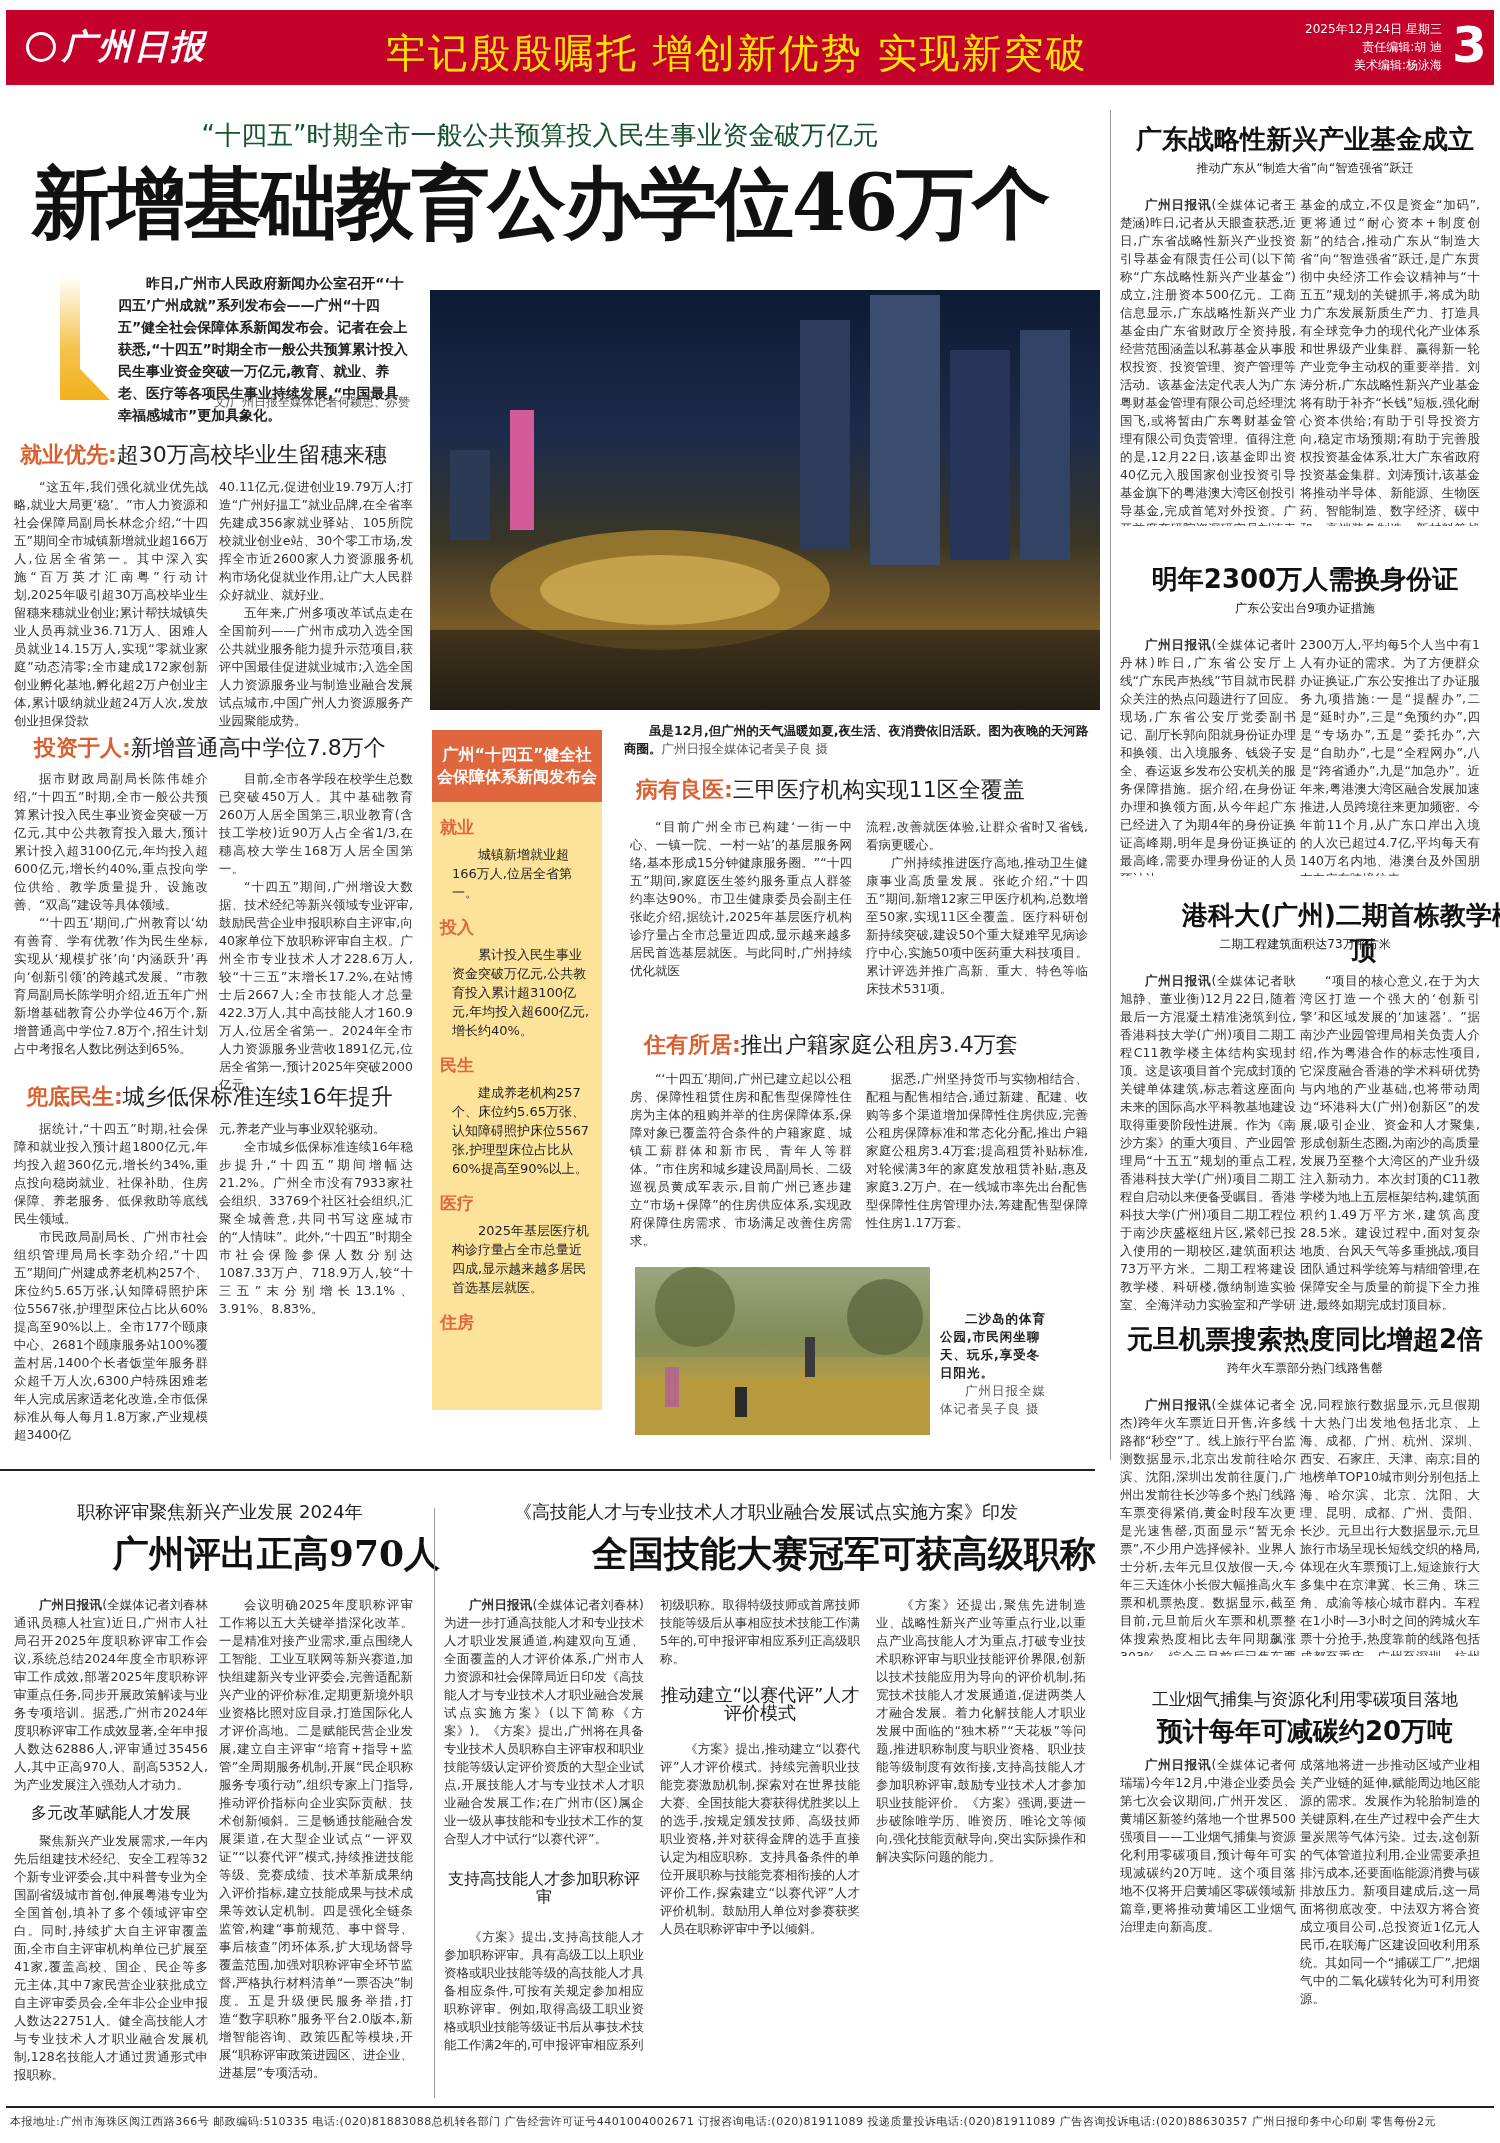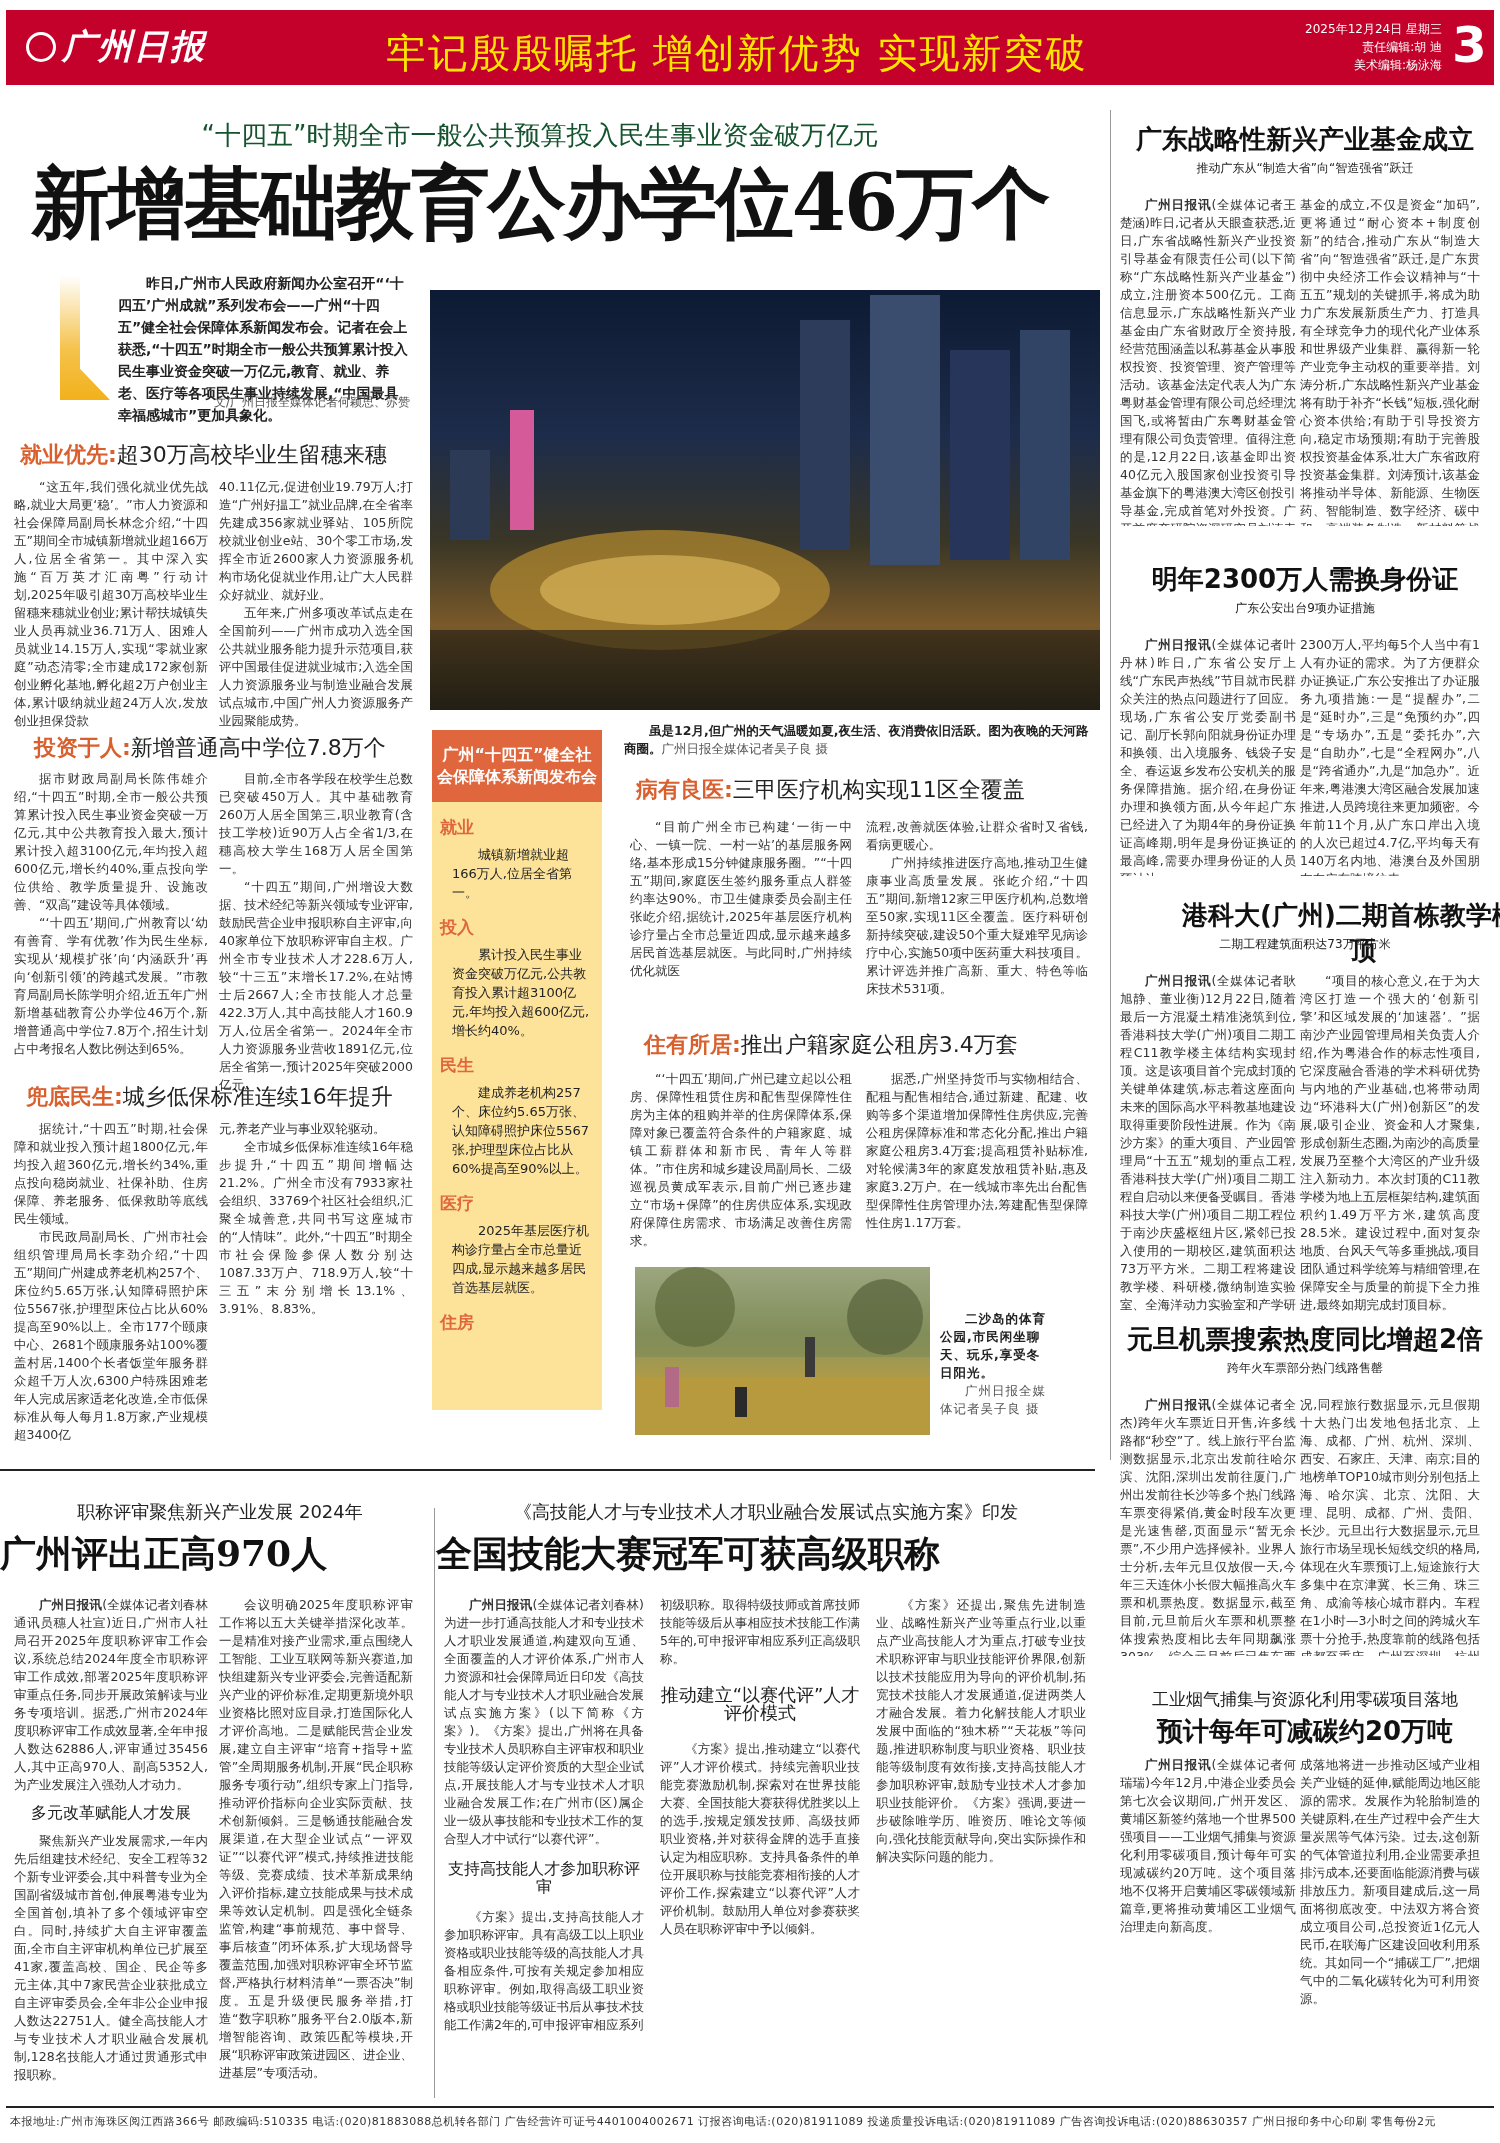--- a/index.html
+++ b/index.html
@@ -24,21 +24,21 @@
 .side-head{background:#e0673d;color:#fff;font-weight:bold;font-size:16px;text-align:center;line-height:22px;padding:14px 4px}
 .side-sec{position:relative;margin:14px 0 0 0}
 .side-tag{color:#e0673d;font-weight:bold;font-size:17px;padding-left:8px}
 .side-text{font-size:13px;line-height:19px;padding:6px 10px 0 20px;text-indent:2em;color:#222}
 .photo1{left:430px;top:290px;width:670px;height:420px;background:linear-gradient(180deg,#0d1a33 0%,#1d2c4a 35%,#3a3626 60%,#7a5a2a 80%,#2a2518 100%)}
 .photo2{left:635px;top:1267px;width:295px;height:168px;background:linear-gradient(180deg,#c9cfbf 0%,#8a9362 40%,#b49c43 70%,#a88a2f 100%)}
 .rule{background:#222}
 .footer{left:10px;top:2114px;width:1480px;font-size:11px;color:#333;letter-spacing:0.5px}
 .yellow-bar{left:60px;top:275px;width:50px;height:125px;background:linear-gradient(180deg,#fff 0%,#f5c24a 60%,#f2b11c 100%);clip-path:polygon(0 0,40% 0,40% 75%,100% 100%,0 100%)}
 .caption{font-size:12.5px;line-height:18px;font-weight:bold;color:#222}
-.headline2{font-family:"DejaVu Serif",serif;font-weight:bold;font-size:36px;text-align:left;color:#111}
+.headline2{font-family:"DejaVu Serif",serif;font-weight:bold;font-size:36px;text-align:right;color:#111}
 .kicker2{font-size:18px;text-align:center;color:#222}
 .subhd{font-size:16px;text-align:center;color:#222}
 </style>
 </head>
 <body>
 
 <div class="abs masthead">
   <div class="abs logo">
     <span class="circ"></span>
     <span>广州日报</span>
@@ -229,21 +229,21 @@
 </div>
 <div class="abs col" style="left:219px;top:1596px;width:194px;height:500px;overflow:hidden">
     <p>会议明确2025年度职称评审工作将以五大关键举措深化改革。一是精准对接产业需求,重点围绕人工智能、工业互联网等新兴赛道,加快组建新兴专业评委会,完善适配新兴产业的评价标准,定期更新境外职业资格比照对应目录,打造国际化人才评价高地。二是赋能民营企业发展,建立自主评审“培育+指导+监管”全周期服务机制,开展“民企职称服务专项行动”,组织专家上门指导,推动评价指标向企业实际贡献、技术创新倾斜。三是畅通技能融合发展渠道,在大型企业试点“一评双证”“以赛代评”模式,持续推进技能等级、竞赛成绩、技术革新成果纳入评价指标,建立技能成果与技术成果等效认定机制。四是强化全链条监管,构建“事前规范、事中督导、事后核查”闭环体系,扩大现场督导覆盖范围,加强对职称评审全环节监督,严格执行材料清单“一票否决”制度。五是升级便民服务举措,打造“数字职称”服务平台2.0版本,新增智能咨询、政策匹配等模块,开展“职称评审政策进园区、进企业、进基层”专项活动。</p>
   </div>
 <div class="abs rule" style="left:434px;top:1508px;width:1px;height:590px;background:#999"></div>
 
 <div class="abs kicker2" style="left:436px;top:1500px;width:660px">《高技能人才与专业技术人才职业融合发展试点实施方案》印发</div>
 <div class="abs headline2" style="left:436px;top:1530px;width:660px">全国技能大赛冠军可获高级职称</div>
 <div class="abs col" style="left:444px;top:1596px;width:200px;height:500px;overflow:hidden">
   <p><b>广州日报讯</b><span>(全媒体记者刘春林)为进一步打通高技能人才和专业技术人才职业发展通道,构建双向互通、全面覆盖的人才评价体系,广州市人力资源和社会保障局近日印发《高技能人才与专业技术人才职业融合发展试点实施方案》(以下简称《方案》)。《方案》提出,广州将在具备专业技术人员职称自主评审权和职业技能等级认定评价资质的大型企业试点,开展技能人才与专业技术人才职业融合发展工作;在广州市(区)属企业一级从事技能和专业技术工作的复合型人才中试行“以赛代评”。</span></p>
-  <div class="subhd" style="margin:12px 0">支持高技能人才参加职称评审</div>
+  <div class="subhd" style="margin:22px 0">支持高技能人才参加职称评审</div>
   <p>《方案》提出,支持高技能人才参加职称评审。具有高级工以上职业资格或职业技能等级的高技能人才具备相应条件,可按有关规定参加相应职称评审。例如,取得高级工职业资格或职业技能等级证书后从事技术技能工作满2年的,可申报评审相应系列</p>
 </div>
 <div class="abs col" style="left:660px;top:1596px;width:200px;height:500px;overflow:hidden">
   <p style="text-indent:0">初级职称。取得特级技师或首席技师技能等级后从事相应技术技能工作满5年的,可申报评审相应系列正高级职称。</p>
   <div class="subhd" style="margin:18px 0;font-size:18px">推动建立“以赛代评”人才评价模式</div>
   <p>《方案》提出,推动建立“以赛代评”人才评价模式。持续完善职业技能竞赛激励机制,探索对在世界技能大赛、全国技能大赛获得优胜奖以上的选手,按规定颁发技师、高级技师职业资格,并对获得金牌的选手直接认定为相应职称。支持具备条件的单位开展职称与技能竞赛相衔接的人才评价工作,探索建立“以赛代评”人才评价机制。鼓励用人单位对参赛获奖人员在职称评审中予以倾斜。</p>
 </div>
 <div class="abs col" style="left:876px;top:1596px;width:210px;height:500px;overflow:hidden">
     <p>《方案》还提出,聚焦先进制造业、战略性新兴产业等重点行业,以重点产业高技能人才为重点,打破专业技术职称评审与职业技能评价界限,创新以技术技能应用为导向的评价机制,拓宽技术技能人才发展通道,促进两类人才融合发展。着力化解技能人才职业发展中面临的“独木桥”“天花板”等问题,推进职称制度与职业资格、职业技能等级制度有效衔接,支持高技能人才参加职称评审,鼓励专业技术人才参加职业技能评价。《方案》强调,要进一步破除唯学历、唯资历、唯论文等倾向,强化技能贡献导向,突出实际操作和解决实际问题的能力。</p>
   </div>

